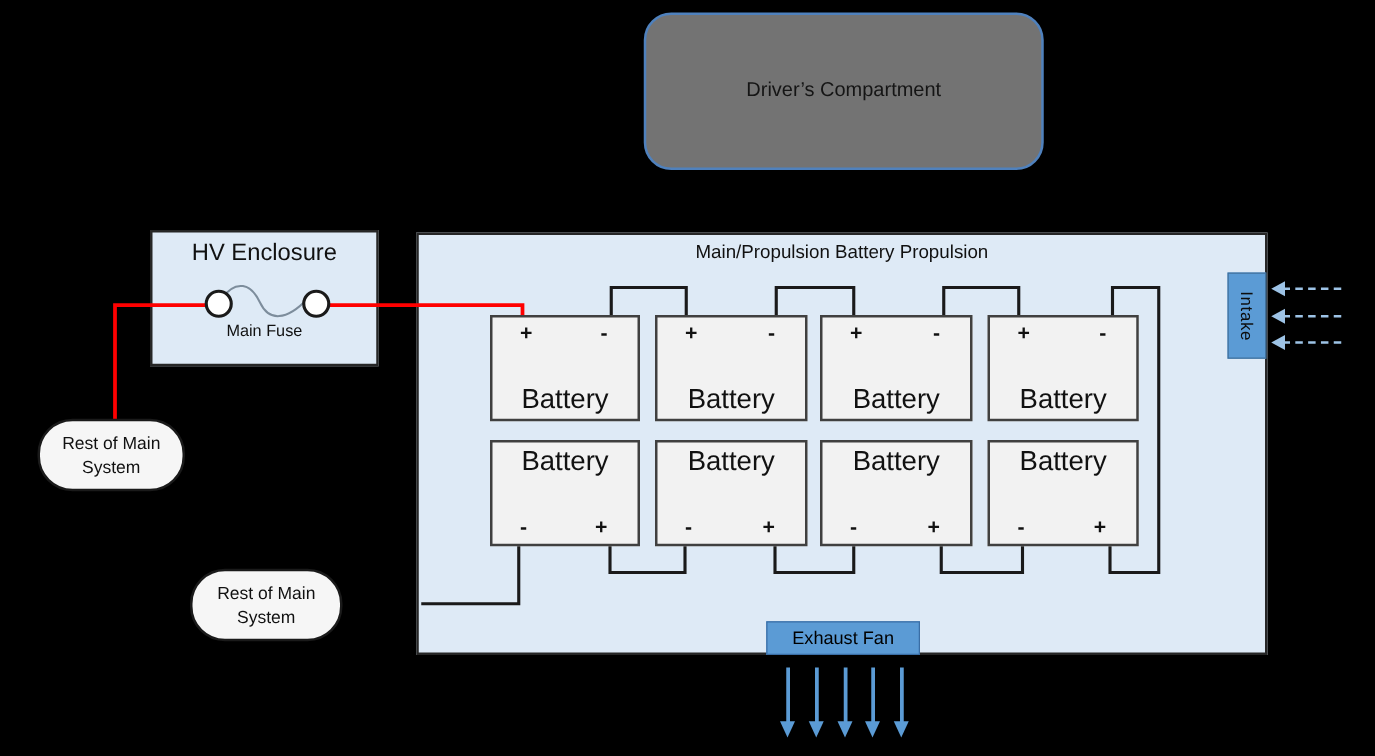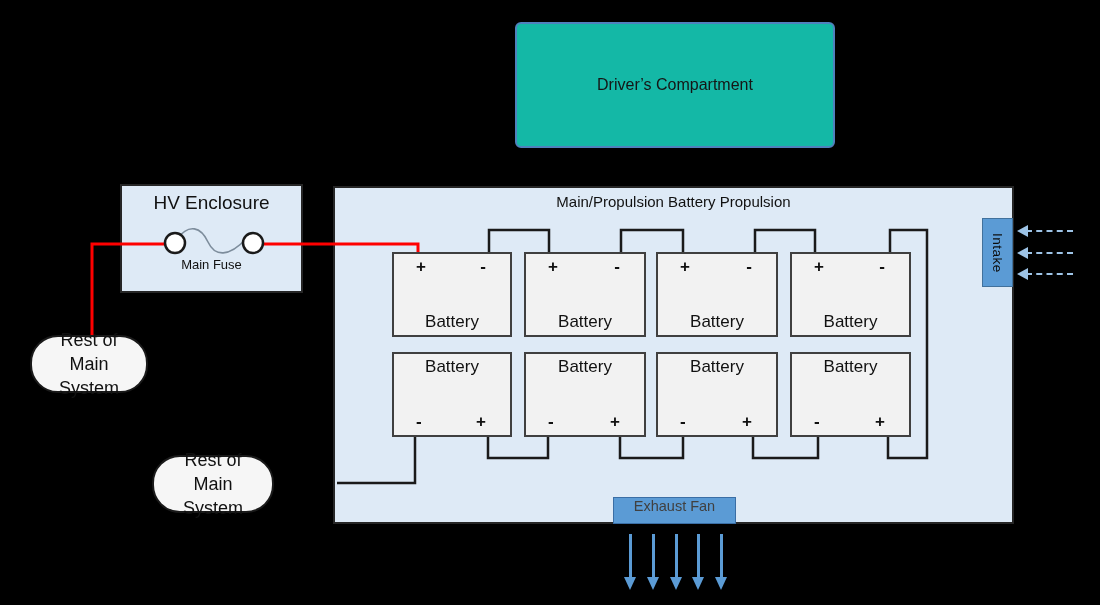--- a/index.html
+++ b/index.html
@@ -14,22 +14,22 @@
   #stage{position:absolute;left:0;top:0;width:1100px;height:605px;}
 
   
   .enclosure{position:absolute;z-index:1;background:#DEEAF6;border:2px solid #262626;box-sizing:border-box;}
   #wires{position:absolute;left:0;top:0;z-index:2;pointer-events:none;}
 
   .enc-title{position:absolute;left:0;right:0;top:5px;text-align:center;font-size:15px;color:#111;z-index:3;}
 
   
   .driver{
-    position:absolute;left:515px;top:22px;width:320px;height:126px;
-    background:#14b8a6;border:2px solid #4F81BD;border-radius:6px;
+    position:absolute;left:515px;top:10px;width:320px;height:126px;
+    background:#737373;border:2px solid #4F81BD;border-radius:22px;
     display:flex;align-items:center;justify-content:center;
     font-size:16px;color:#151515;z-index:3;box-sizing:border-box;
   }
 
   
   .hv{left:120px;top:184px;width:183px;height:109px;}
   .hv-title{top:6px;font-size:19px;}
   .fuse-label{position:absolute;left:0;right:0;top:71px;text-align:center;font-size:13px;z-index:3;}
 
   
@@ -37,29 +37,29 @@
 
   
   .battery{
     position:absolute;height:85px;z-index:3;box-sizing:border-box;
     background:#F2F2F2;border:2px solid #404040;
     display:flex;flex-direction:column;justify-content:space-between;
     padding:4px 0 5px 0;
   }
   .battery .terms{display:flex;justify-content:space-between;padding:0 16px 0 22px;font-size:17px;font-weight:700;line-height:1;}
   .battery .terms .t-right{padding-right:8px;}
-  .battery .bat-name{text-align:center;font-size:17px;line-height:1;}
+  .battery .bat-name{text-align:center;font-size:22px;line-height:1;}
   .row-top{top:252px;}
   .row-bottom{top:352px;}
 
   
   .pill{
     position:absolute;z-index:3;background:#F6F6F6;border:2.5px solid #1a1a1a;border-radius:28px;
     display:flex;align-items:center;justify-content:center;text-align:center;
-    font-size:18px;line-height:1.35;box-sizing:border-box;
+    font-size:14px;line-height:1.35;box-sizing:border-box;
   }
   .pill-1{left:30px;top:335px;width:118px;height:58px;}
   .pill-2{left:152px;top:455px;width:122px;height:58px;}
   .pill span{display:block;width:100px;}
 
   
   .intake{
     position:absolute;left:982px;top:218px;width:31px;height:69px;z-index:3;
     background:#5B9BD5;border:1.5px solid #41719C;box-sizing:border-box;
     display:flex;align-items:center;justify-content:center;
@@ -68,21 +68,21 @@
 
   .in-arrow{position:absolute;width:56px;height:12px;z-index:3;}
   .in-arrow .shaft{position:absolute;left:9px;right:0;top:5px;border-top:2.5px dashed #9DC3E6;}
   .in-arrow .head{position:absolute;left:0;top:0;width:0;height:0;
     border-top:6px solid transparent;border-bottom:6px solid transparent;border-right:11px solid #9DC3E6;}
 
   
   .exhaust{
     position:absolute;left:613px;top:497px;width:123px;height:27px;z-index:4;
     background:#5B9BD5;border:1.5px solid #3A6EA5;box-sizing:border-box;
-    display:flex;justify-content:center;font-size:14.5px;color:#404040;
+    display:flex;align-items:center;justify-content:center;font-size:14.5px;color:#000000;
   }
   .ex-arrow{position:absolute;top:534px;width:12px;height:56px;z-index:3;}
   .ex-arrow .shaft{position:absolute;left:4.5px;top:0;width:3px;height:44px;background:#5B9BD5;}
   .ex-arrow .head{position:absolute;left:0;top:43px;width:0;height:0;
     border-left:6px solid transparent;border-right:6px solid transparent;border-top:13px solid #5B9BD5;}
 </style>
 </head>
 <body>
 
 <div id="stage">

